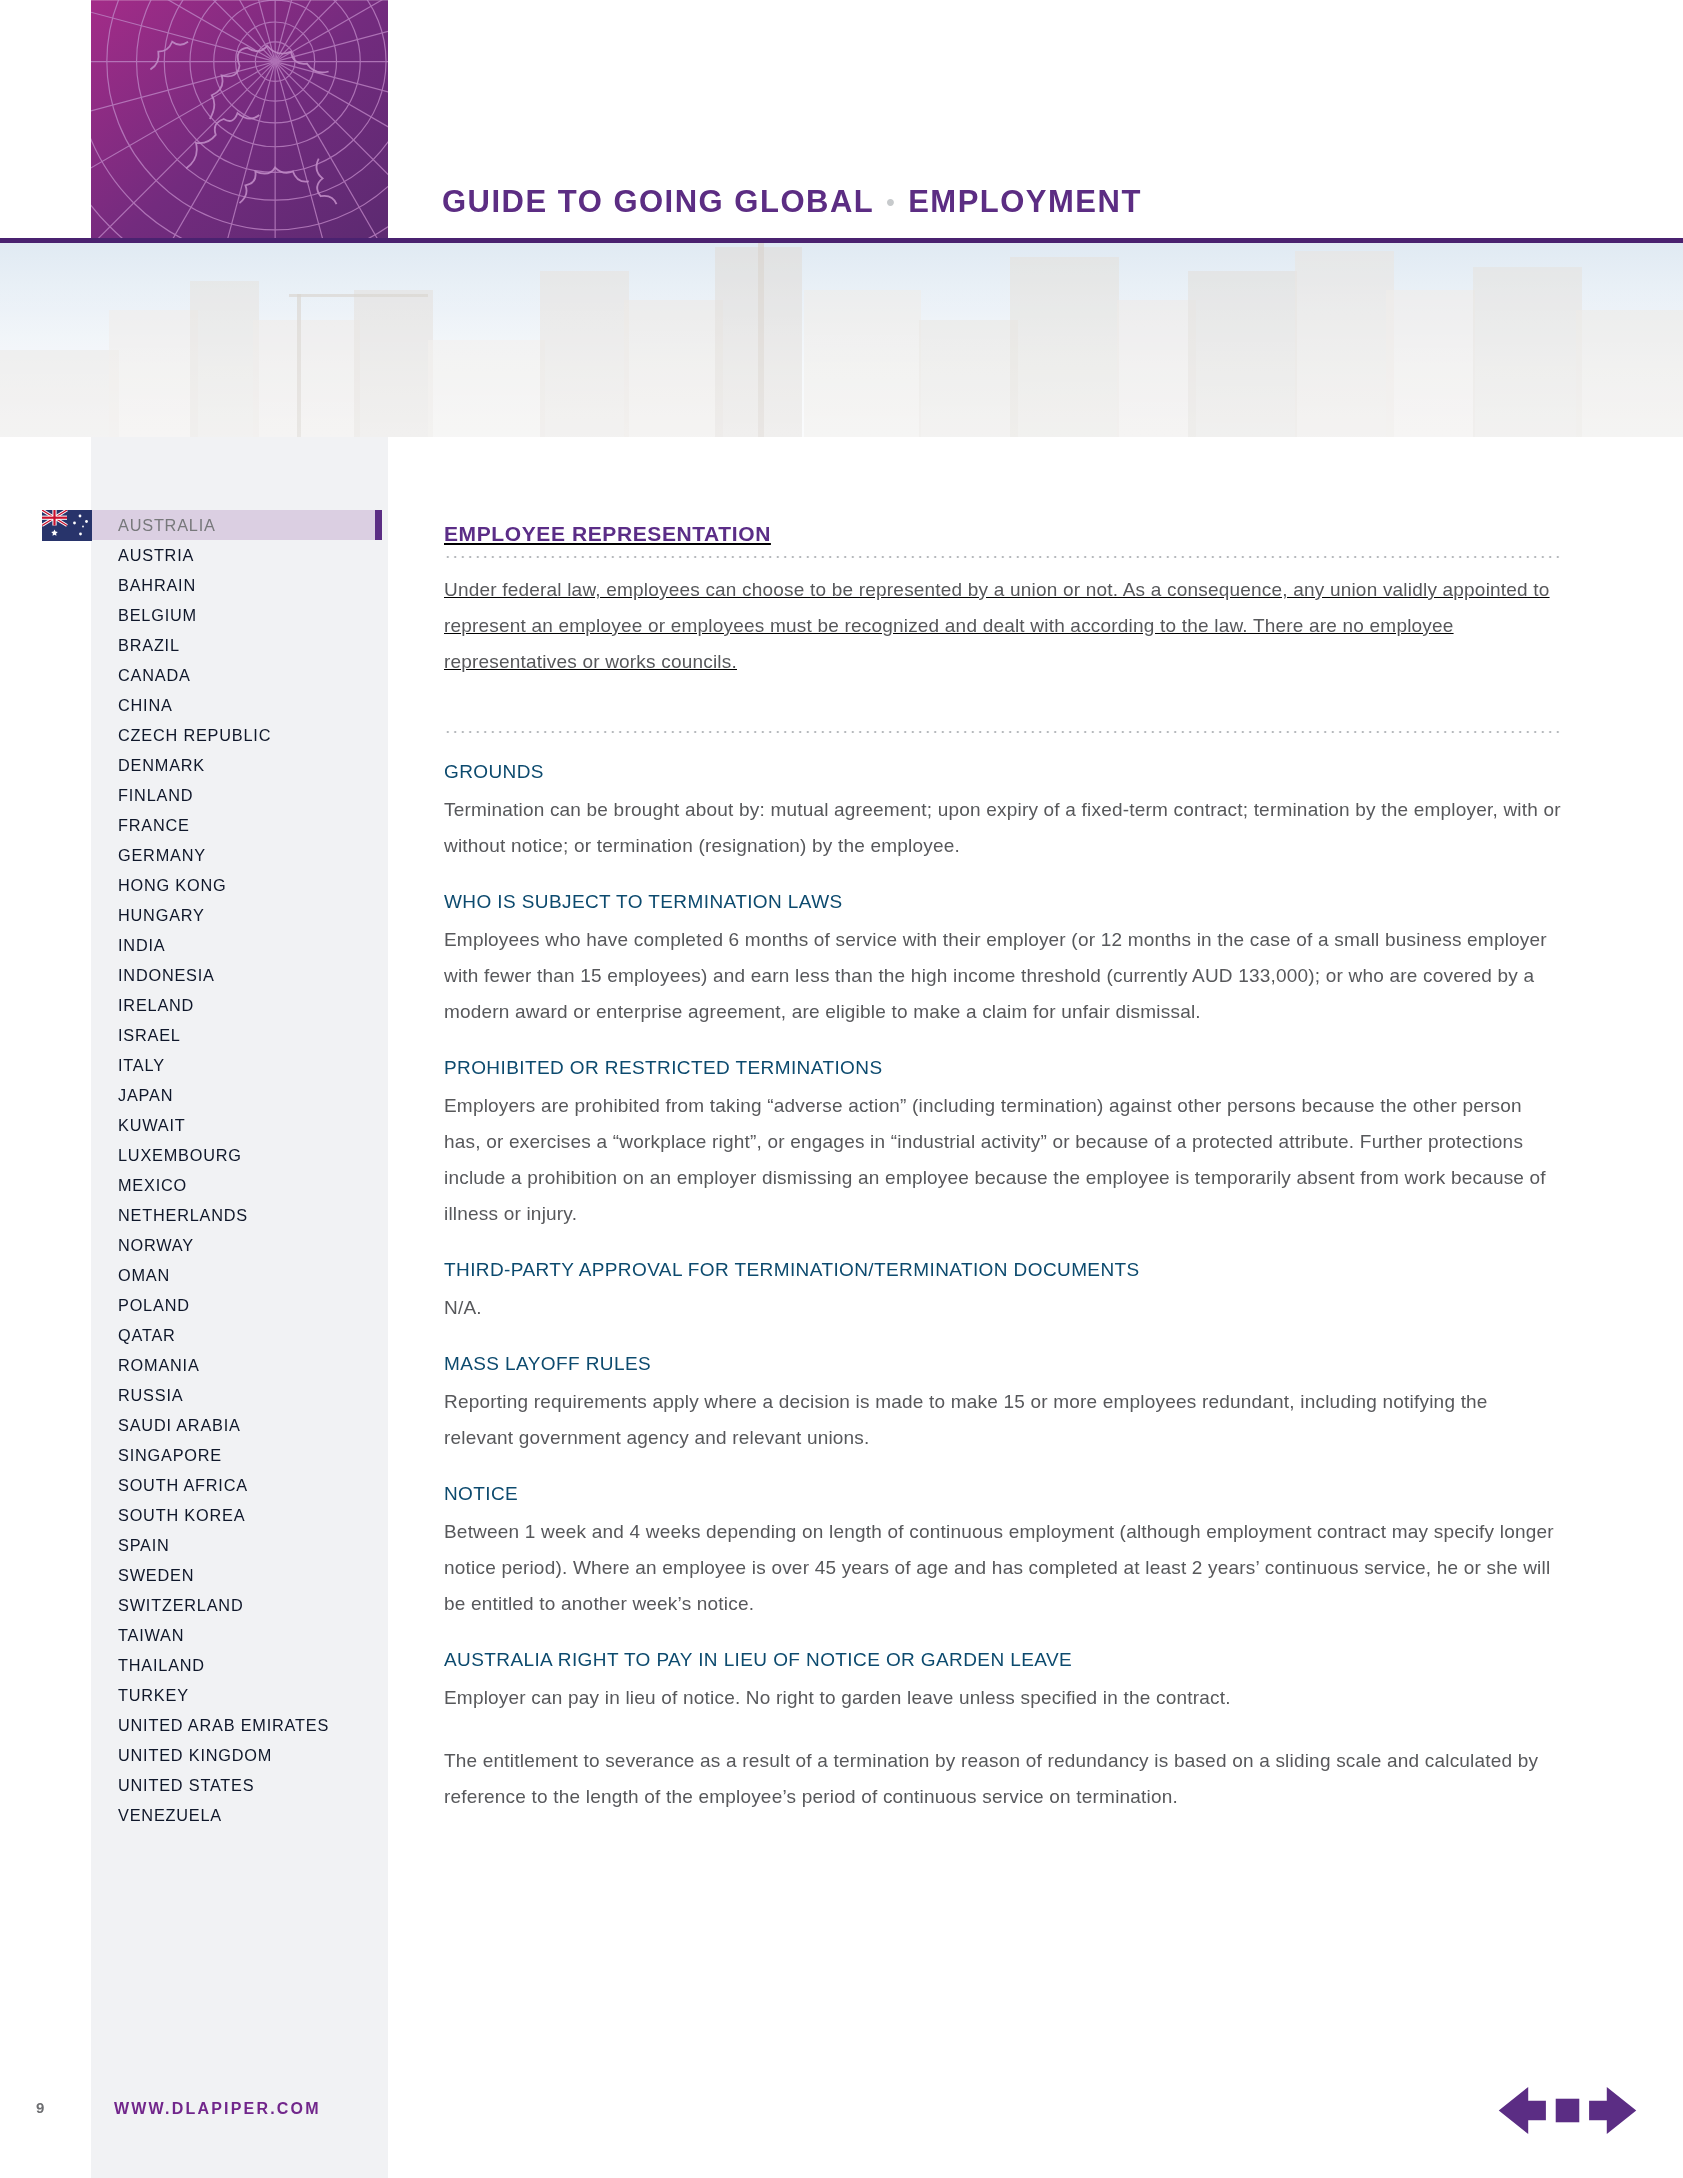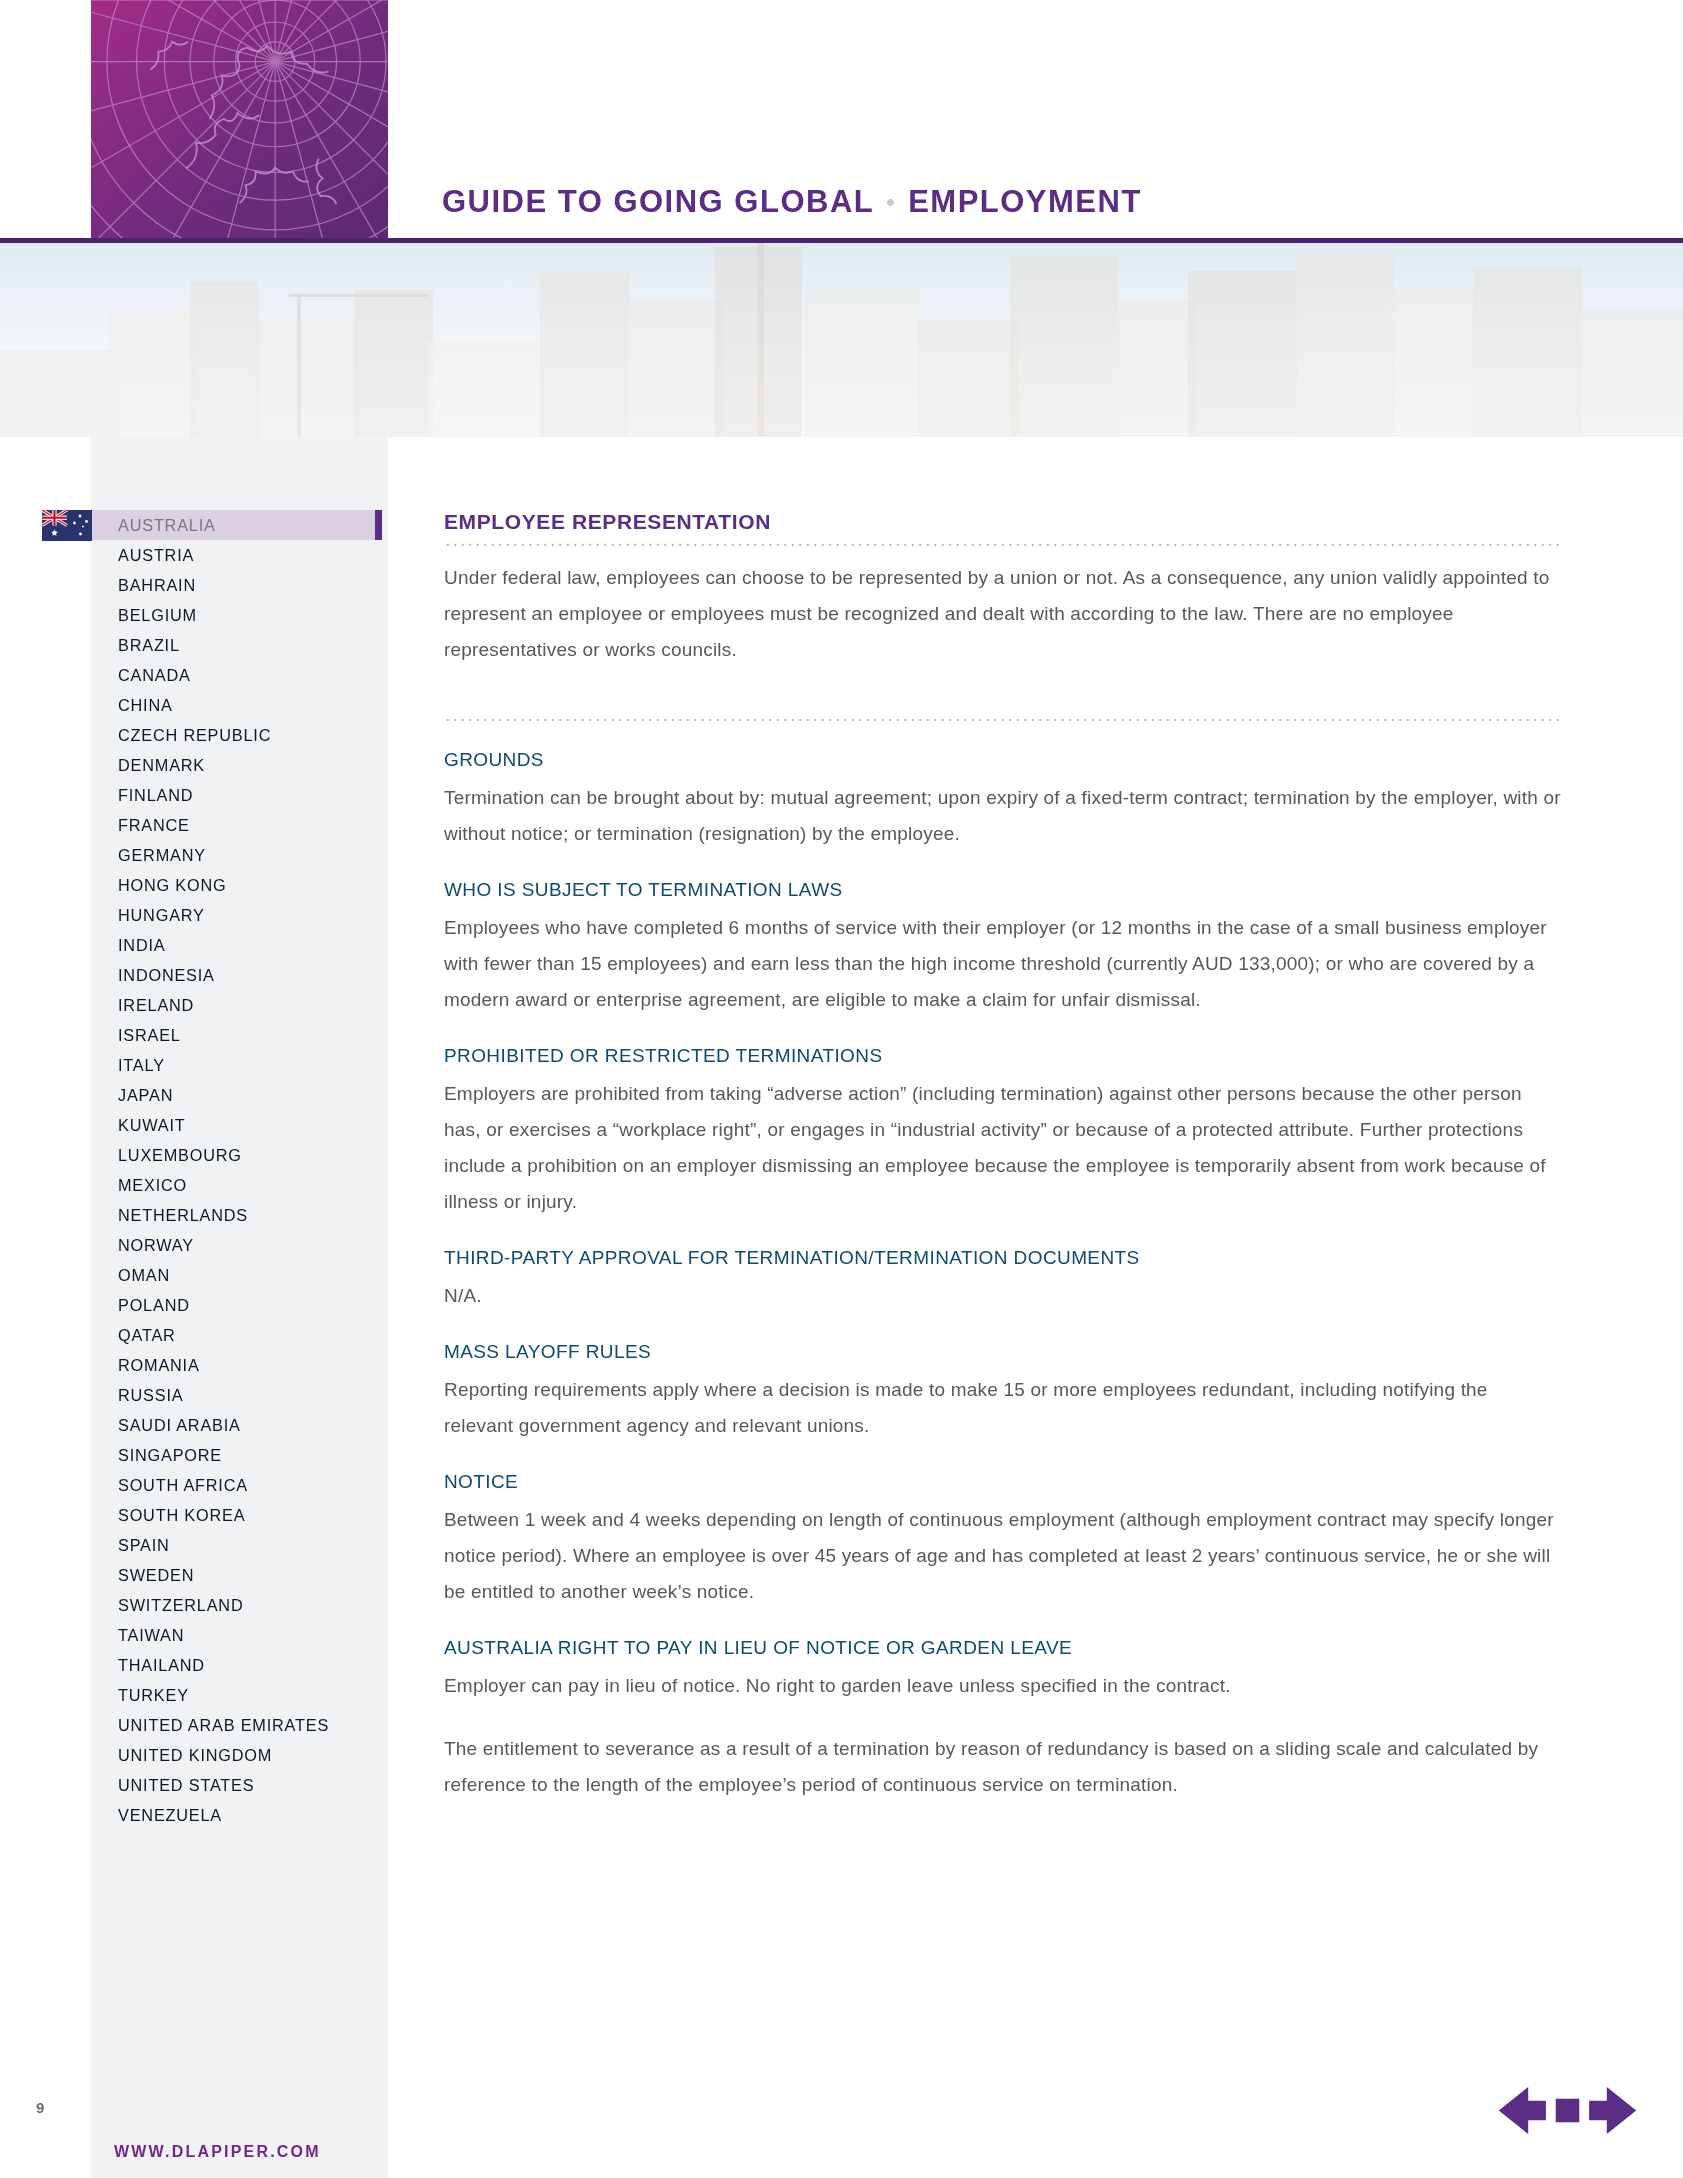--- a/index.html
+++ b/index.html
@@ -27,33 +27,33 @@
   .country-list{position:absolute;left:0;top:73px;width:291px;margin:0;padding:0;list-style:none;}
   .country-list li{position:relative;height:30px;line-height:30px;padding-left:27px;
                    font-size:16.3px;letter-spacing:0.8px;color:#0f172a;cursor:pointer;white-space:nowrap;}
   .country-list li.selected{background:#dbcfe2;color:#77787b;}
   .country-list li.selected::after{content:"";position:absolute;right:0;top:0;bottom:0;width:7px;background:#5b2d84;}
   .flag{position:absolute;left:42px;top:510px;width:50px;height:31px;}
 
   
   .content{position:absolute;left:444px;top:437px;width:1118px;padding-top:73px;}
   .sec{margin-top:27px;}
-  .sec.first{margin-top:0;}
+  .sec.first{margin-top:12px;text-decoration:underline;}
   .sec.major-gap{margin-top:50px;}
   .h-major{margin:0;font-size:21px;font-weight:bold;color:#5b2d87;letter-spacing:0.6px;}
   .h-sub{margin:0;font-size:19px;font-weight:normal;color:#0c4a6e;letter-spacing:0.4px;}
   .dotrule{height:4px;margin-top:9px;background-image:radial-gradient(circle,#b6b9bc 1.4px,rgba(0,0,0,0) 1.5px);
            background-size:7.5px 4px;background-repeat:repeat-x;background-position:left center;}
   .body-p{margin:9px 0 0;font-size:19px;line-height:36px;color:#57585b;letter-spacing:0.2px;}
   .sec.major-txt .body-p{margin-top:13px;}
 
   
   .page-num{position:absolute;left:36px;top:2099px;font-size:15px;font-weight:bold;color:#6d6e71;}
   .footer-url{position:absolute;left:114px;top:2100px;font-size:16px;font-weight:bold;color:#71268b;
-              letter-spacing:2.2px;text-decoration:none;cursor:pointer;margin-top:43px;}
+              letter-spacing:2.2px;text-decoration:none;cursor:pointer;}
   .nav-arrows{position:absolute;left:1498px;top:2083px;width:139px;height:55px;}
   .nav-arrows svg .clickable{cursor:pointer;}
 </style>
 </head>
 <body>
 
 <div class="page">
 
   <div class="globe-block">
     <svg width="297" height="239" viewBox="0 0 300 241">

